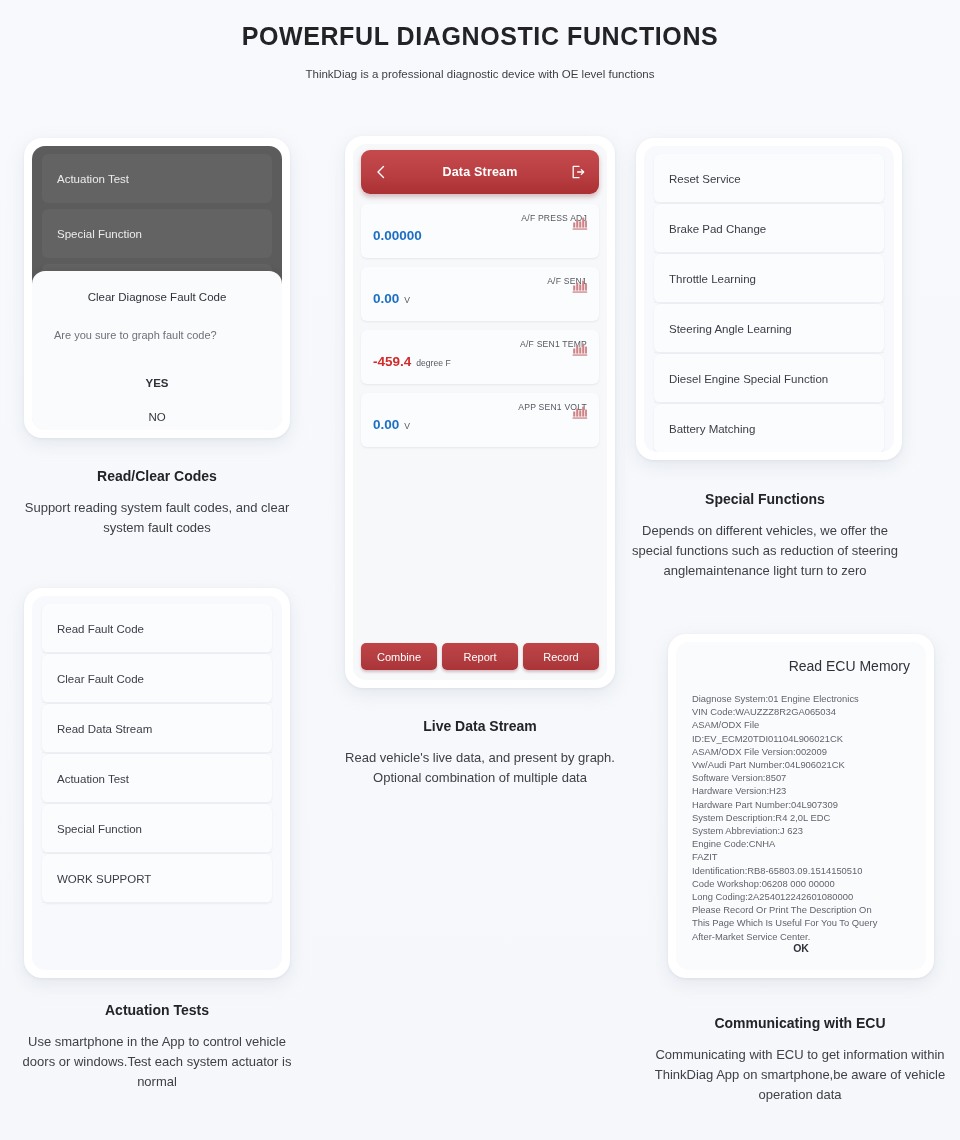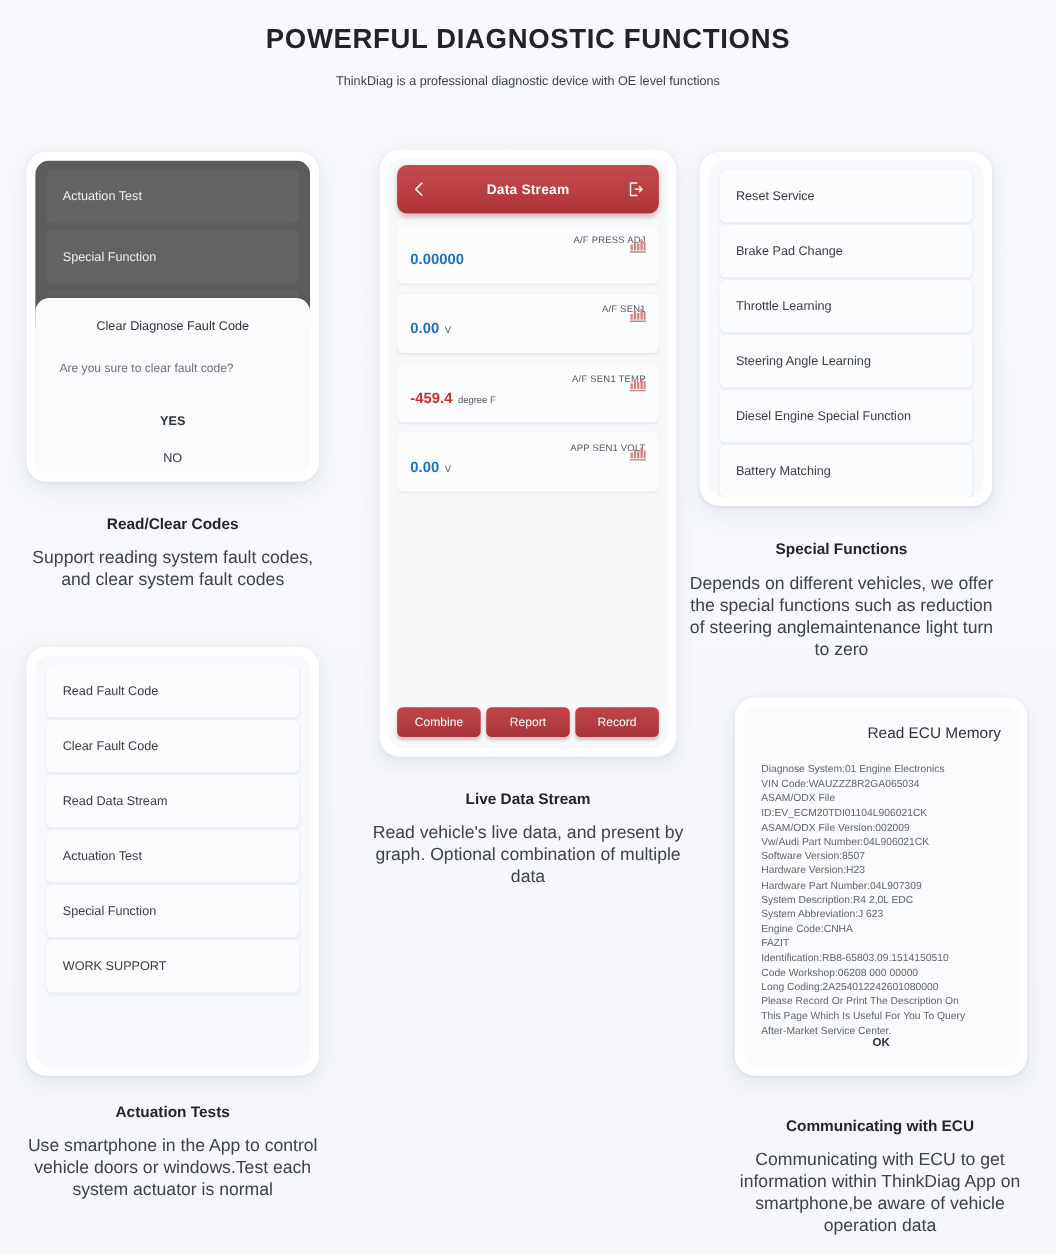--- a/index.html
+++ b/index.html
@@ -232,21 +232,21 @@
 
   
   .caption { position: absolute; text-align: center; }
   .cap-title {
     font-size: 14px;
     font-weight: bold;
     color: #222428;
   }
   .cap-desc {
     margin-top: 14px;
-    font-size: 16px;
+    font-size: 13px;
     line-height: 20px;
     color: #3e4147;
   }
   #cap-read      { left: 18px;  top: 468px; width: 278px; }
   #cap-special   { left: 620px; top: 491px; width: 290px; text-align: center; }
   #cap-stream    { left: 335px; top: 718px; width: 290px; }
   #cap-actuation { left: 18px;  top: 1002px; width: 278px; }
   #cap-ecu       { left: 652px; top: 1015px; width: 296px; }
 </style>
 </head>
@@ -265,21 +265,21 @@
         <div class="dark-row">
           <span>Actuation Test</span>
         </div>
         <div class="dark-row">
           <span>Special Function</span>
         </div>
         <div class="dark-row"></div>
       </div>
       <div class="dialog">
         <div class="dlg-title">Clear Diagnose Fault Code</div>
-        <div class="dlg-body">Are you sure to clear fault code?</div>
+        <div class="dlg-body">Are you sure to graph fault code?</div>
         <div class="dlg-yes">YES</div>
         <div class="dlg-no">NO</div>
       </div>
     </div>
   </div>
 
   <div class="frame" id="card-stream">
     <div class="screen ds-screen">
 
       <div class="ds-header">

